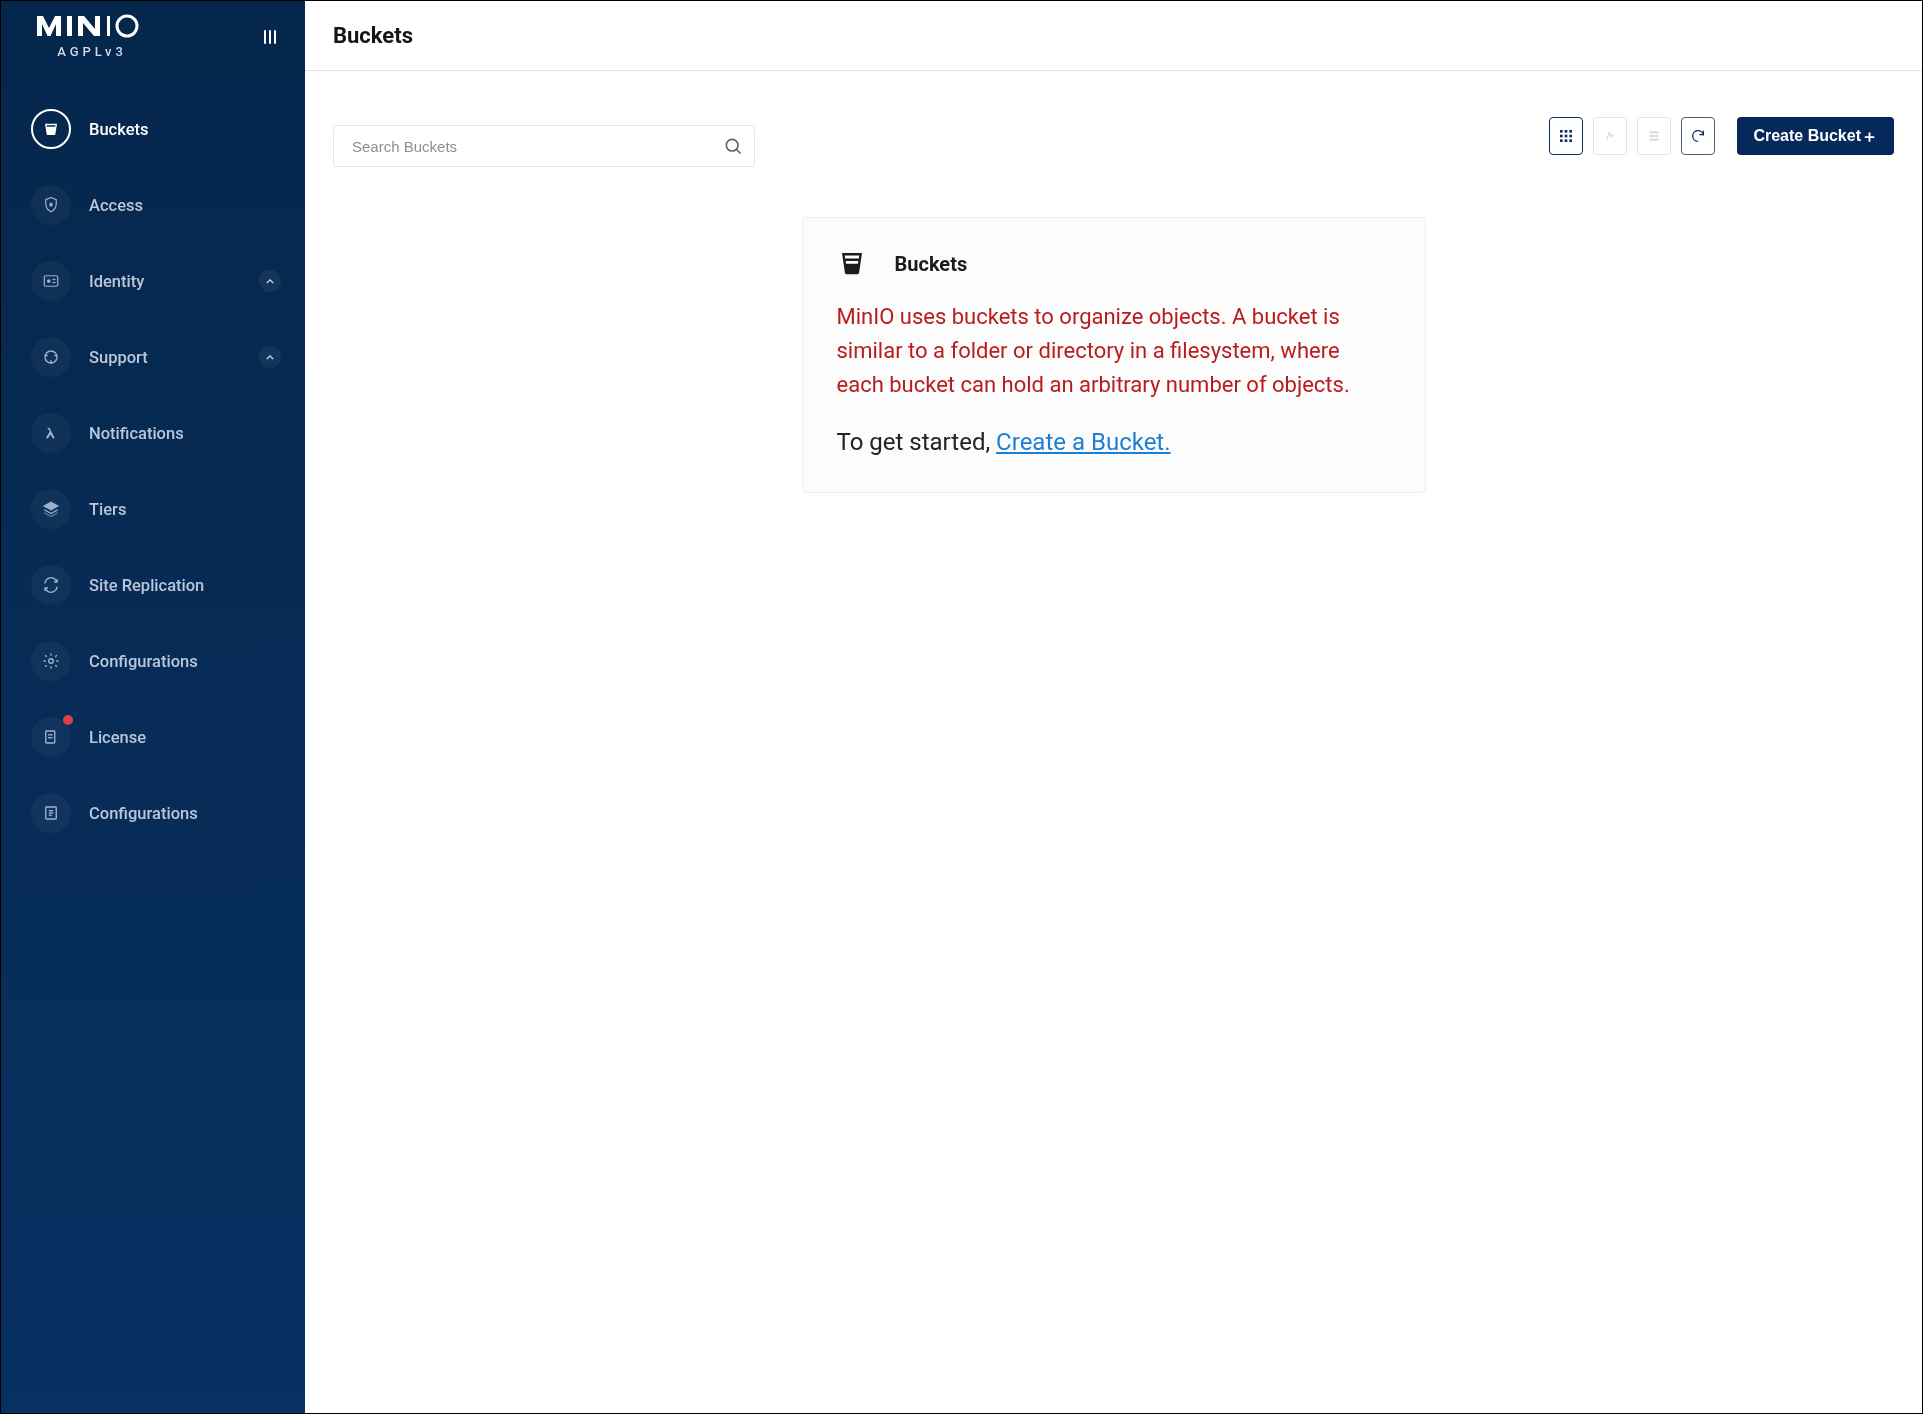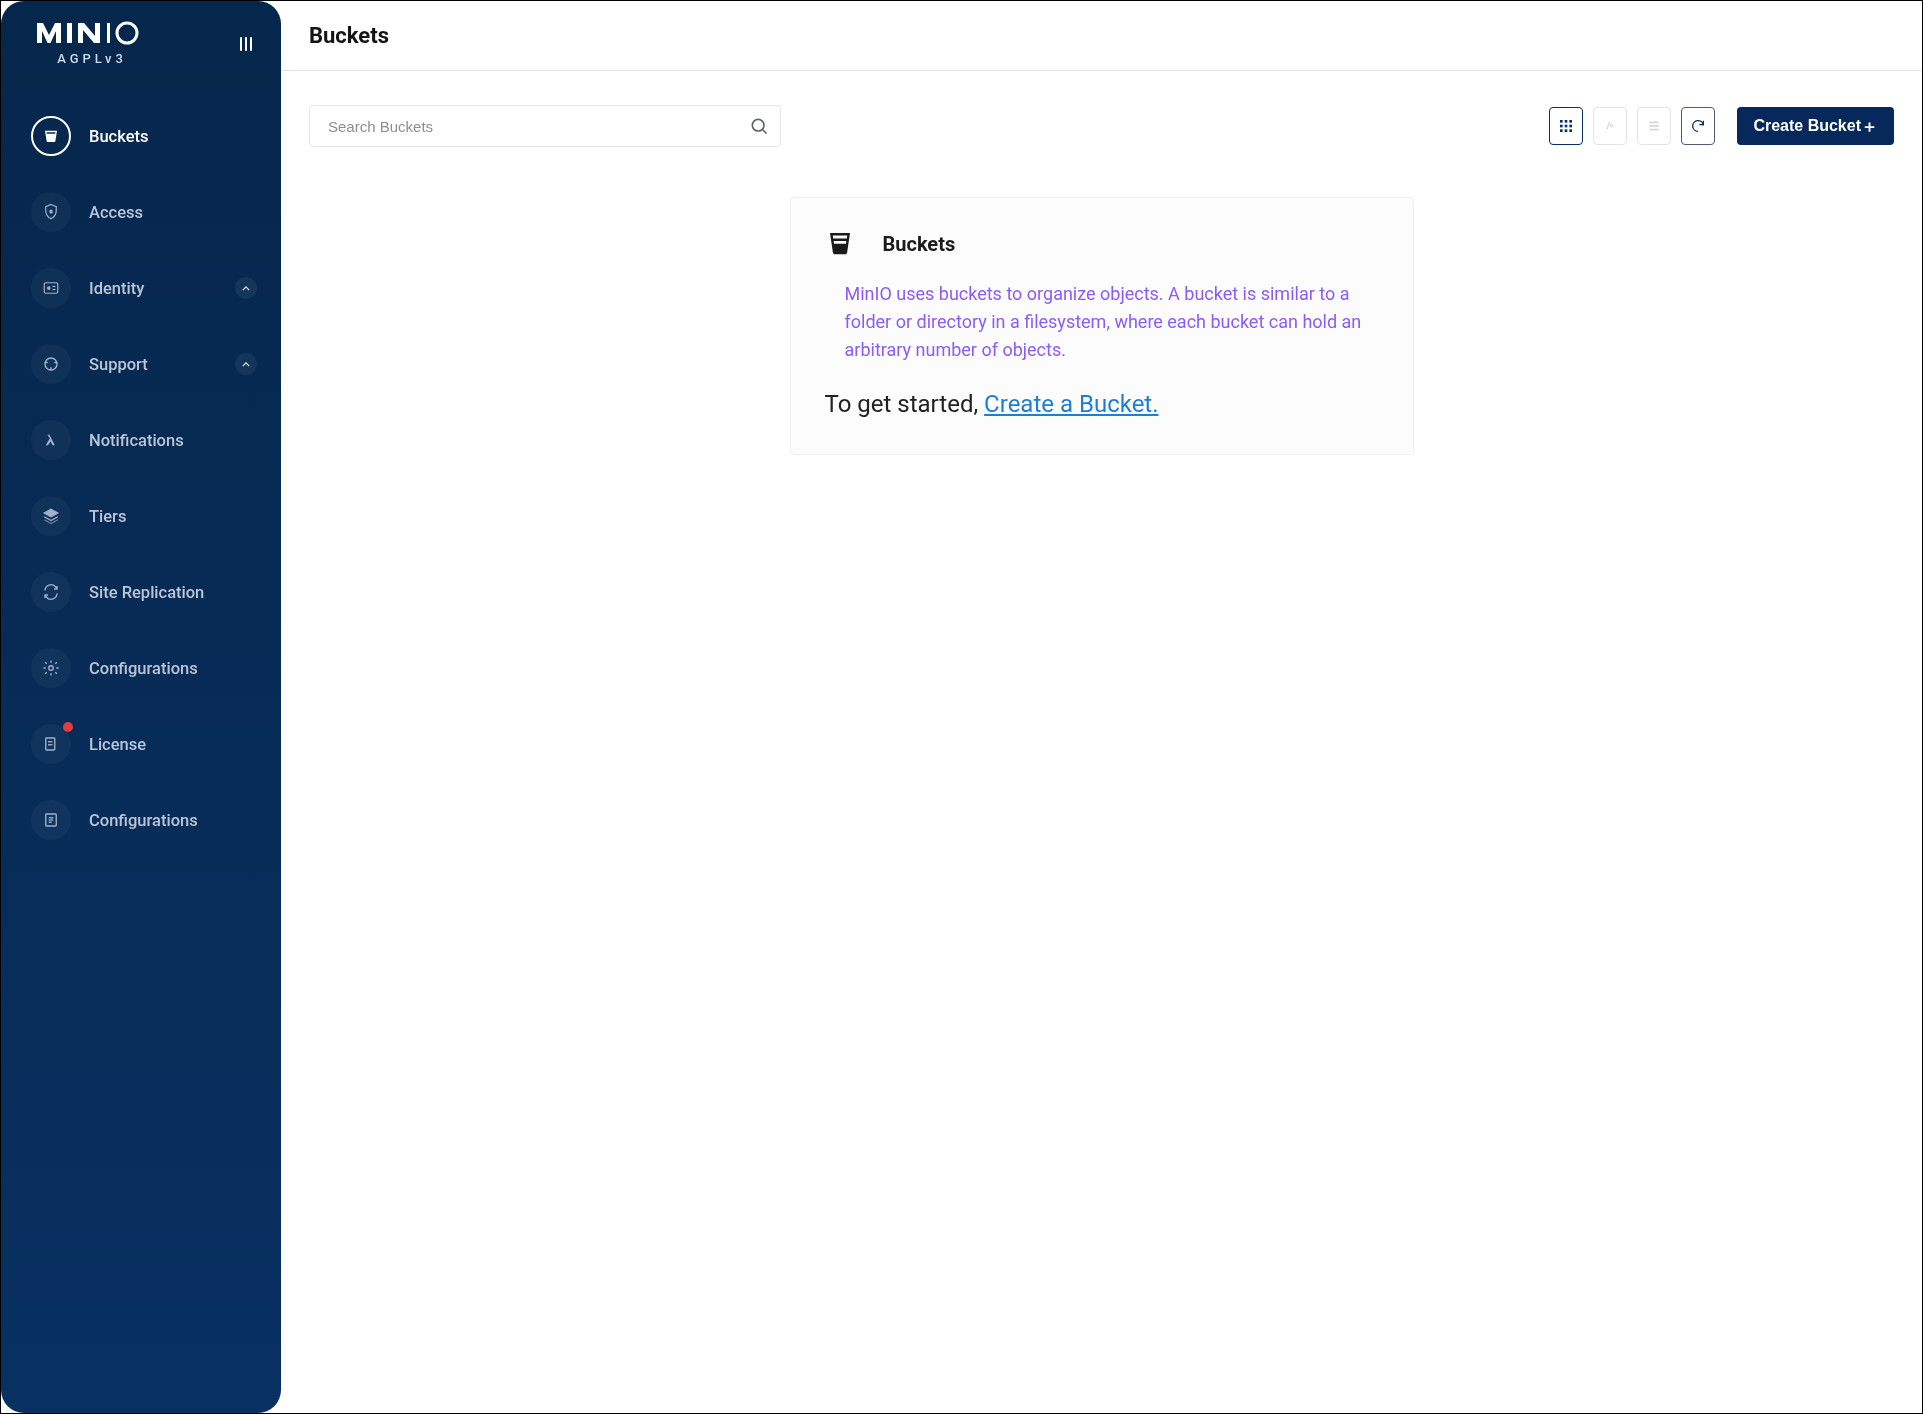--- a/index.html
+++ b/index.html
@@ -12,28 +12,27 @@
     border: 1px solid #000;
   }
   .app {
     display: flex;
     width: 100%;
     height: 100%;
   }
 
   
   .sidebar {
-    width: 280px;
+    width: 304px;
     background: linear-gradient(180deg, #06274c 0%, #083061 100%);
     color: #c9d4e4;
     display: flex;
     flex-direction: column;
     flex-shrink: 0;
-    padding-top: 8px;
-    border-radius: 23px;
+    padding-top: 1px;
   }
   .sidebar-header {
     display: flex;
     align-items: center;
     justify-content: space-between;
     padding: 12px 24px 24px 36px;
   }
   .brand {
     display: flex;
     flex-direction: column;
@@ -127,21 +126,22 @@
   .content {
     padding: 34px 28px;
   }
   .toolbar {
     display: flex;
     align-items: center;
     gap: 10px;
   }
   .search-wrap {
     position: relative;
-    width: 472px;
+    width: 422px;
+    margin-top: 20px;
   }
   .search-input {
     width: 100%;
     height: 42px;
     border: 1px solid #e5e6e7;
     border-radius: 4px;
     padding: 0 44px 0 18px;
     font-size: 15px;
     color: #333;
     outline: none;
@@ -202,23 +202,22 @@
   }
   .empty-head .bucket-icon {
     width: 32px; height: 32px; display: flex;
     color: #1b1b1b;
   }
   .empty-head .bucket-icon svg { width: 30px; height: 30px; }
   .empty-title {
     font-size: 20px; font-weight: 700; color: #1b1b1b;
   }
   .empty-desc {
-    font-size: 18px; line-height: 1.55; color: #8b5cf6;
+    font-size: 22px; line-height: 1.55; color: #b91c1c;
     margin-bottom: 26px;
-    margin-left: 20px;
   }
   .empty-cta { font-size: 24px; color: #222; }
   .empty-cta a {
     color: #1d7fd3;
     text-decoration: underline;
     cursor: pointer;
   }
 </style>
 </head>
 <body>

